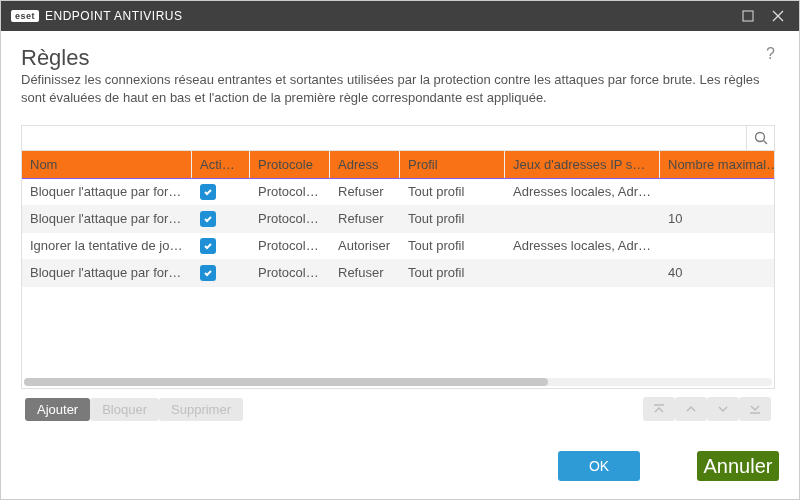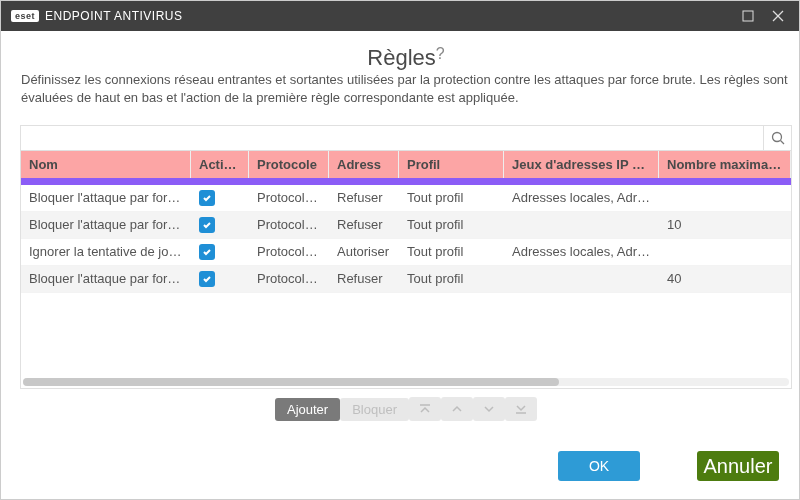--- a/index.html
+++ b/index.html
@@ -4,32 +4,32 @@
 <style>
   * { box-sizing: border-box; margin: 0; padding: 0; }
   html, body { width: 800px; height: 500px; font-family: "Segoe UI", Arial, sans-serif; font-size: 13px; color: #333; overflow: hidden; }
   .window { width: 800px; height: 500px; display: flex; flex-direction: column; background: #fff; border: 1px solid #ccc; }
   .titlebar { background: #404040; color: #fff; height: 30px; display: flex; align-items: center; padding: 0 6px 0 10px; }
   .brand-badge { background: #fff; color: #404040; font-size: 9px; font-weight: bold; padding: 1px 4px; border-radius: 2px; letter-spacing: 0.5px; margin-right: 6px;}
   .titlebar-title { font-size: 12px; letter-spacing: 0.5px; font-weight: 300; }
   .titlebar-spacer { flex: 1; }
   .titlebar-btn { width: 30px; height: 30px; display: flex; align-items: center; justify-content: center; color: #ddd; cursor: pointer; }
   .titlebar-btn svg { stroke: #ddd; }
-  .content { flex: 1; padding: 14px 8px 16px 20px; display: flex; flex-direction: column; align-items: center; }
+  .content { flex: 1; padding: 14px 24px 16px 20px; display: flex; flex-direction: column; }
   .header-row { display: flex; align-items: flex-start; }
   .page-title { font-size: 22px; color: #4a4a4a; font-weight: 400; flex: 1; }
   .help-icon { color: #888; font-size: 16px; cursor: pointer; }
   .description { margin-top: 0; color: #555; font-size: 13px; line-height: 1.4; }
   .table-wrapper { margin-top: 18px; border: 1px solid #e0e0e0; flex: 1; display: flex; flex-direction: column; min-height: 0; }
   .search-row { display: flex; border-bottom: 1px solid #e0e0e0; }
   .search-input { flex: 1; border: none; outline: none; padding: 4px 8px; font-size: 13px; height: 24px; }
   .search-btn { width: 28px; display: flex; align-items: center; justify-content: center; border-left: 1px solid #e0e0e0; cursor: pointer; }
   .grid { flex: 1; overflow: hidden; position: relative; }
   .grid-inner { width: 770px; }
-  .grid-header { display: flex; background: #fca5a5; border-bottom: 7px solid #8b5cf6; font-weight: 700; color: #4a4a4a; }
+  .grid-header { display: flex; background: #f97316; border-bottom: 1px solid #8b5cf6; font-weight: 400; color: #4a4a4a; }
   .grid-header .cell { padding: 6px 8px; border-right: 1px solid #eee; white-space: nowrap; overflow: hidden; text-overflow: ellipsis; }
   .grid-body .row { display: flex; border-bottom: 1px solid #f3f3f3; }
   .grid-body .row:nth-child(even) { background: #f4f4f4; }
   .grid-body .cell { padding: 5px 8px; white-space: nowrap; overflow: hidden; text-overflow: ellipsis; color: #555; }
   .col-nom { width: 170px; }
   .col-active { width: 58px; text-align: left; }
   .col-proto { width: 80px; }
   .col-action { width: 70px; }
   .col-profil { width: 105px; }
   .col-src { width: 155px; }
@@ -158,20 +158,21 @@
       <div class="hscroll">
         <div class="hscroll-track">
             <div class="hscroll-thumb"></div>
           </div>
       </div>
     </div>
 
     <div class="table-actions">
       <button class="btn btn-add">Ajouter</button>
       <button class="btn btn-disabled">Bloquer</button>
+      <button class="btn btn-disabled">Supprimer</button>
       <div class="spacer"></div>
       <div class="icon-btn">
           <svg width="14" height="14" viewBox="0 0 14 14" fill="none" stroke-width="1.5">
             <line x1="2" y1="3" x2="12" y2="3"></line>
             <polyline points="3,10 7,6 11,10"></polyline>
           </svg>
         </div>
       <div class="icon-btn">
           <svg width="14" height="14" viewBox="0 0 14 14" fill="none" stroke-width="1.5">
             <polyline points="3,9 7,5 11,9"></polyline>

